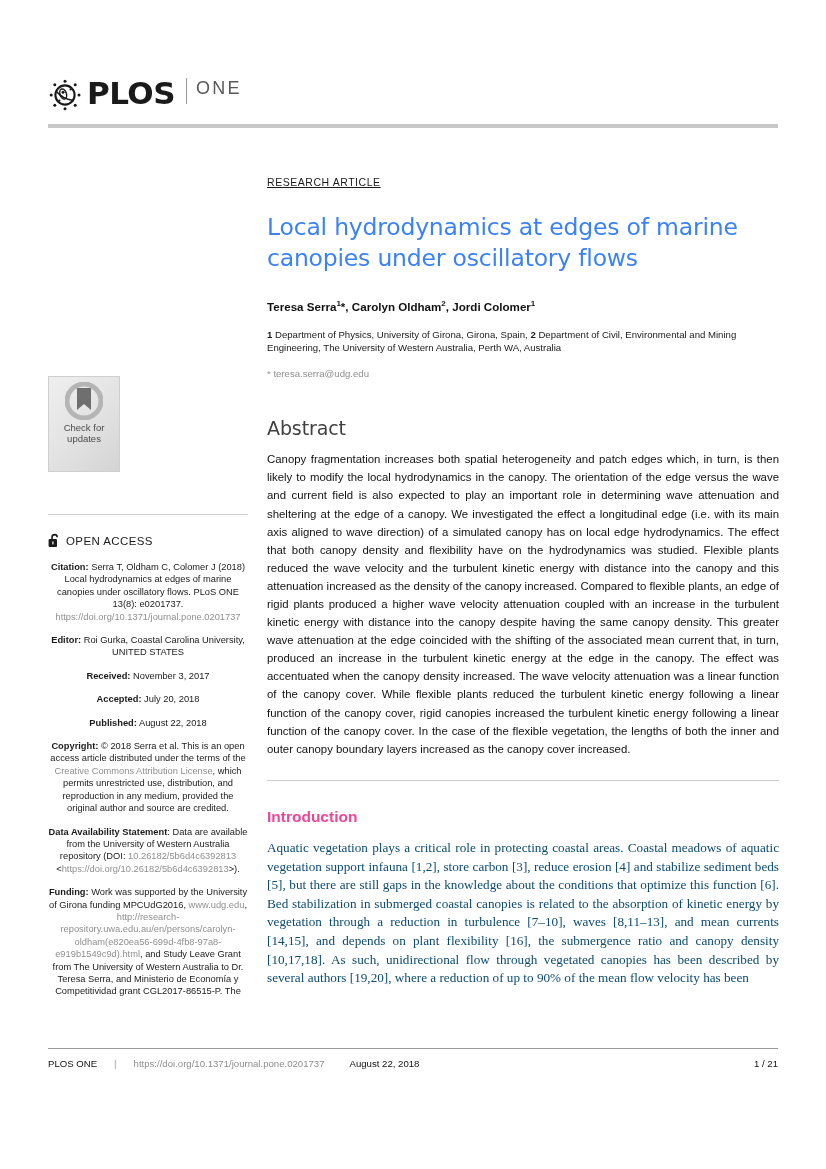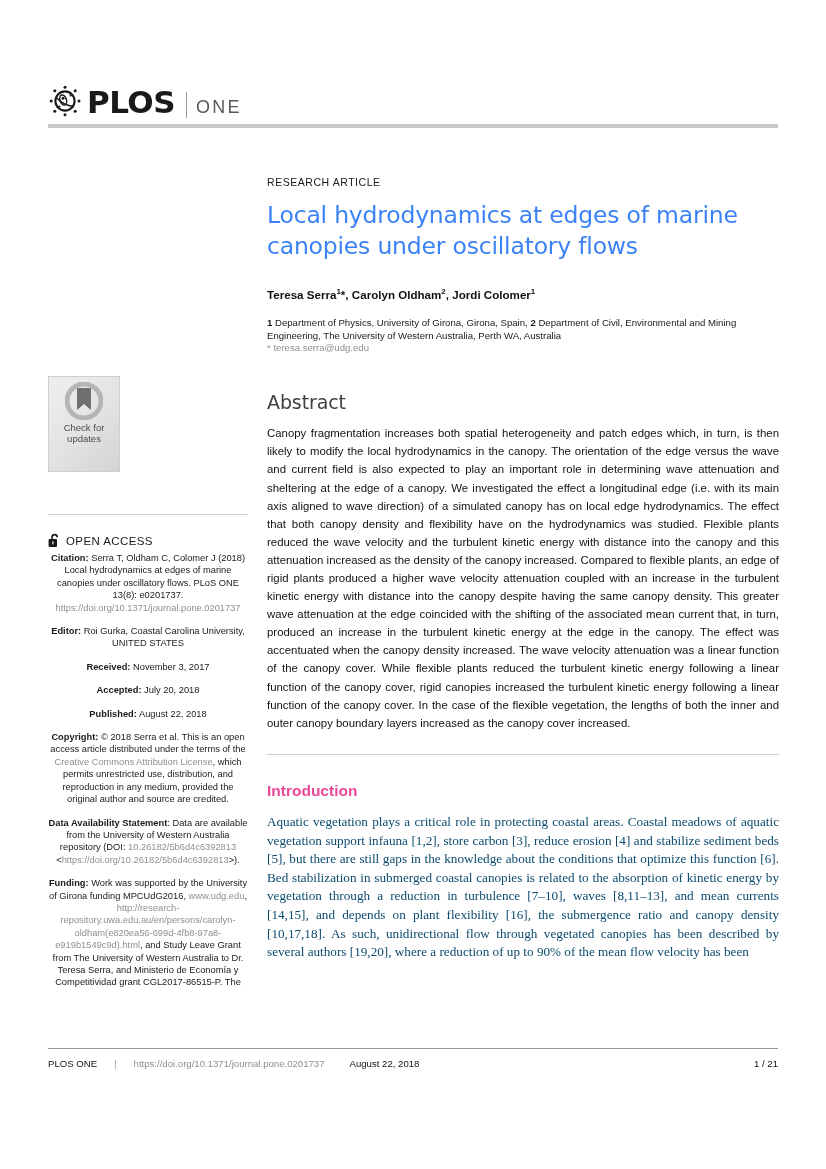--- a/index.html
+++ b/index.html
@@ -25,21 +25,21 @@
   
   .header {
     position: absolute;
     left: 48px;
     top: 78px;
     width: 730px;
     height: 50px;
   }
   .plos-logo {
     display: flex;
-    align-items: flex-end;
+    align-items: flex-start;
     height: 40px;
   }
   .plos-mark {
     width: 34px;
     height: 34px;
     flex: 0 0 34px;
     margin-right: 5px;
   }
   .plos-word {
     font-family: "DejaVu Sans", sans-serif;
@@ -107,21 +107,21 @@
   .sidebar-rule {
     width: 200px;
     height: 1px;
     background: #cccccc;
     margin: 42px 0 18px 0;
   }
 
   .open-access {
     display: flex;
     align-items: center;
-    margin-bottom: 4px;
+    margin-bottom: 13px;
   }
   .lock-icon {
     width: 12px;
     height: 15px;
     margin-right: 6px;
     flex: 0 0 12px;
   }
   .oa-text {
     font-size: 11.5px;
     letter-spacing: 0.4px;
@@ -142,21 +142,22 @@
   .main {
     position: absolute;
     left: 267px;
     top: 176px;
     width: 512px;
   }
   .kicker {
     font-size: 10.5px;
     letter-spacing: 0.55px;
     color: #1a1a1a;
-    margin-bottom: 12px;
+    margin-bottom: 24px;
+    text-decoration: underline;
   }
   .title {
     font-family: "DejaVu Sans", sans-serif;
     font-size: 23.5px;
     font-weight: normal;
     line-height: 31px;
     color: #3b82f6;
     letter-spacing: -0.2px;
     margin: 0 0 22px 0;
   }
@@ -165,20 +166,21 @@
     font-weight: bold;
     color: #111;
     margin-bottom: 14px;
     line-height: 15px;
   }
   .authors sup { font-size: 8px; vertical-align: super; }
   .affil {
     font-size: 9.6px;
     line-height: 13px;
     color: #1a1a1a;
+    margin-bottom: 14px;
   }
   .affil b { font-weight: bold; }
   .email {
     font-size: 9.6px;
     color: #8f8f8f;
   }
 
   .sec-head-abstract {
     font-family: "DejaVu Sans", sans-serif;
     font-size: 19px;

